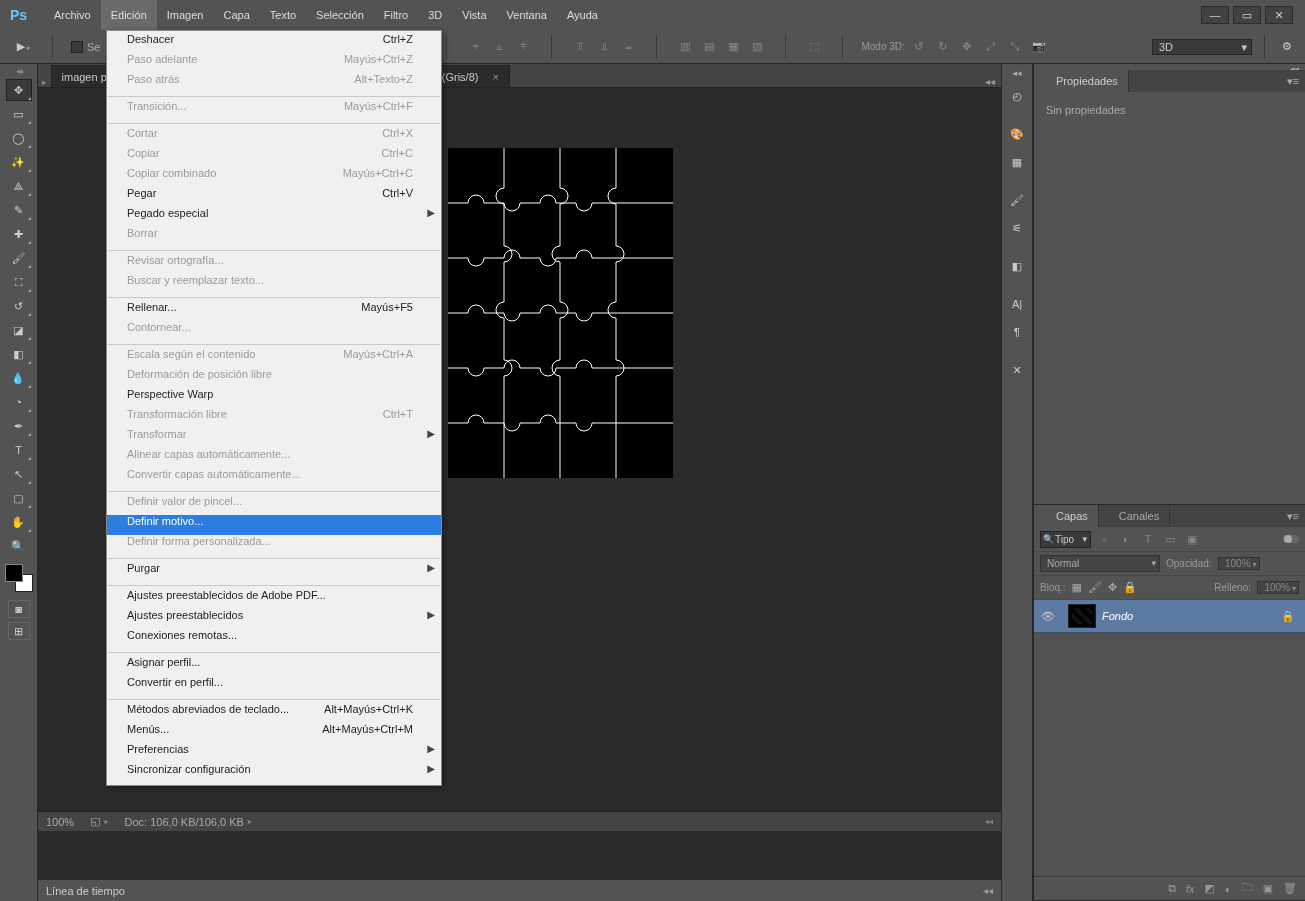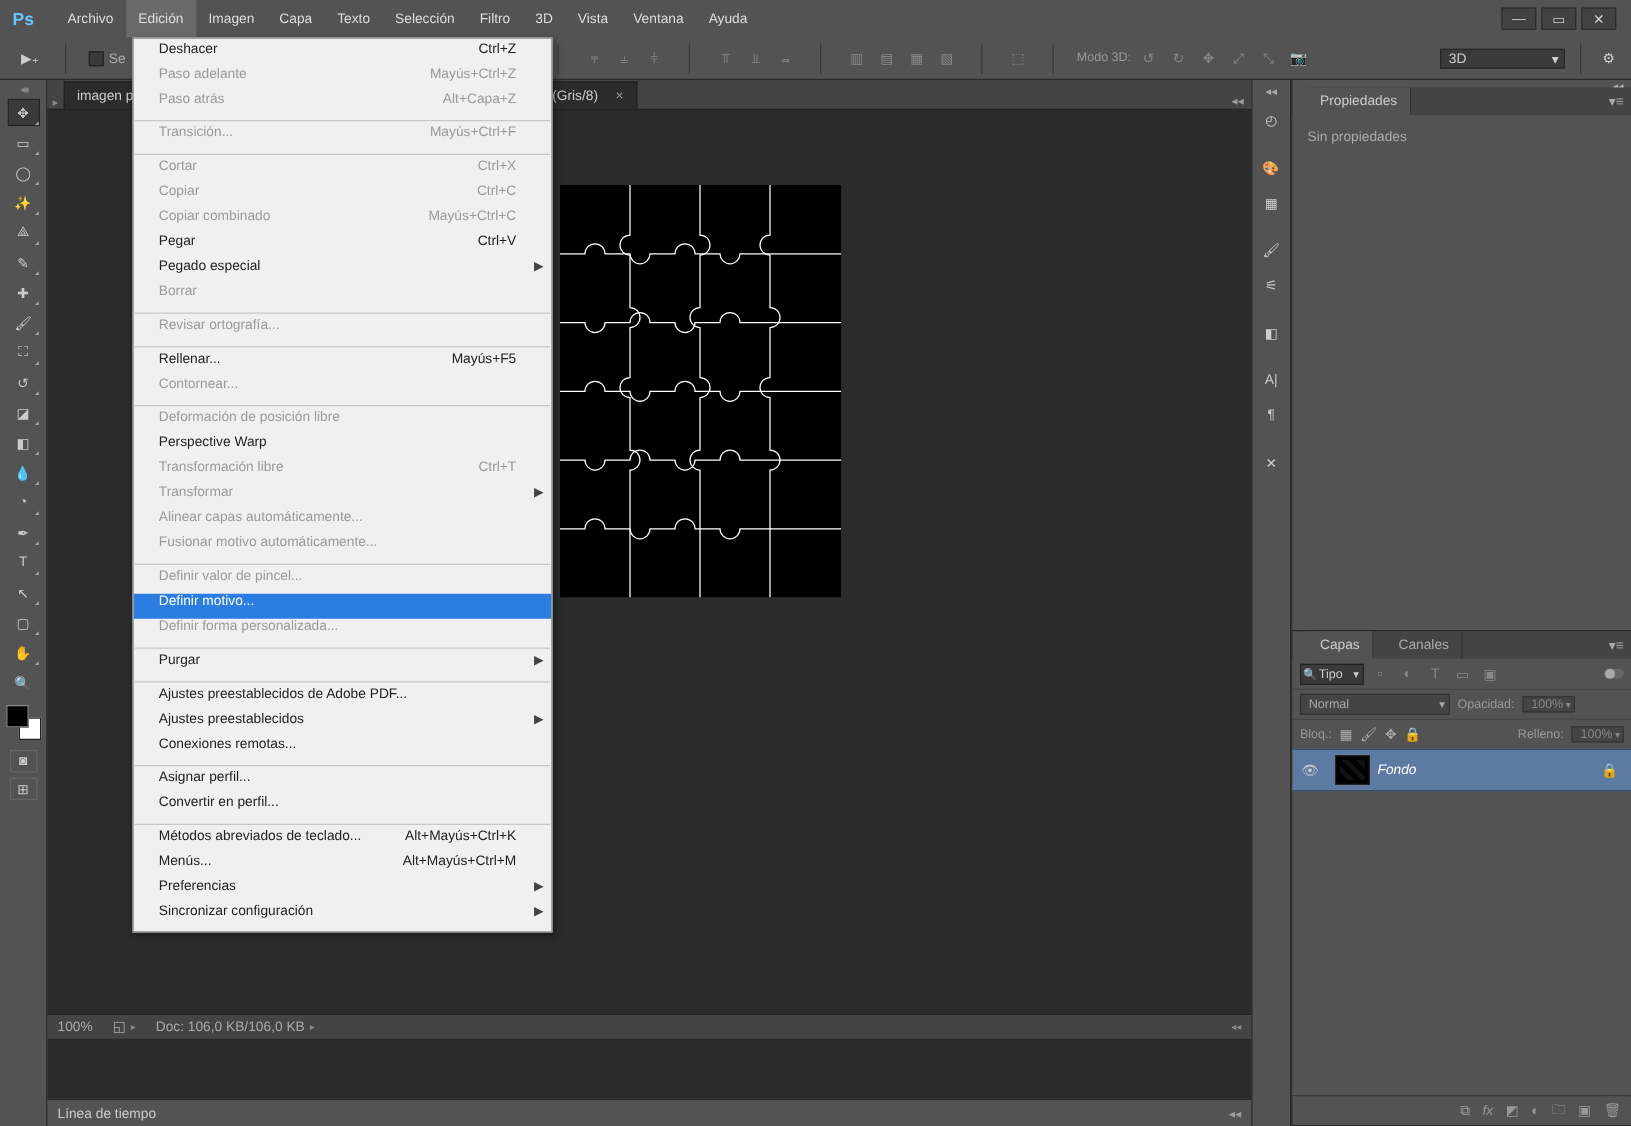--- a/index.html
+++ b/index.html
@@ -344,21 +344,21 @@
     <div class="dd-row">
       <span>Deshacer</span>
       <span class="sc">Ctrl+Z</span>
     </div>
     <div class="dd-row disabled">
       <span>Paso adelante</span>
       <span class="sc">Mayús+Ctrl+Z</span>
     </div>
     <div class="dd-row disabled">
       <span>Paso atrás</span>
-      <span class="sc">Alt+Capa+Z</span>
+      <span class="sc">Alt+Texto+Z</span>
     </div>
     <div class="dd-sep"></div>
     <div class="dd-row disabled">
       <span>Transición...</span>
       <span class="sc">Mayús+Ctrl+F</span>
     </div>
     <div class="dd-sep"></div>
     <div class="dd-row disabled">
       <span>Cortar</span>
       <span class="sc">Ctrl+X</span>
@@ -379,48 +379,55 @@
       <span>Pegado especial</span>
       <span class="sub">▶</span>
     </div>
     <div class="dd-row disabled">
       <span>Borrar</span>
     </div>
     <div class="dd-sep"></div>
     <div class="dd-row disabled">
       <span>Revisar ortografía...</span>
     </div>
+    <div class="dd-row disabled">
+      <span>Buscar y reemplazar texto...</span>
+    </div>
     <div class="dd-sep"></div>
     <div class="dd-row">
       <span>Rellenar...</span>
       <span class="sc">Mayús+F5</span>
     </div>
     <div class="dd-row disabled">
       <span>Contornear...</span>
     </div>
     <div class="dd-sep"></div>
     <div class="dd-row disabled">
+      <span>Escala según el contenido</span>
+      <span class="sc">Mayús+Ctrl+A</span>
+    </div>
+    <div class="dd-row disabled">
       <span>Deformación de posición libre</span>
     </div>
     <div class="dd-row">
       <span>Perspective Warp</span>
     </div>
     <div class="dd-row disabled">
       <span>Transformación libre</span>
       <span class="sc">Ctrl+T</span>
     </div>
     <div class="dd-row disabled">
       <span>Transformar</span>
       <span class="sub">▶</span>
     </div>
     <div class="dd-row disabled">
       <span>Alinear capas automáticamente...</span>
     </div>
     <div class="dd-row disabled">
-      <span>Fusionar motivo automáticamente...</span>
+      <span>Convertir capas automáticamente...</span>
     </div>
     <div class="dd-sep"></div>
     <div class="dd-row disabled">
       <span>Definir valor de pincel...</span>
     </div>
     <div class="dd-row highlight">
       <span>Definir motivo...</span>
     </div>
     <div class="dd-row disabled">
       <span>Definir forma personalizada...</span>

